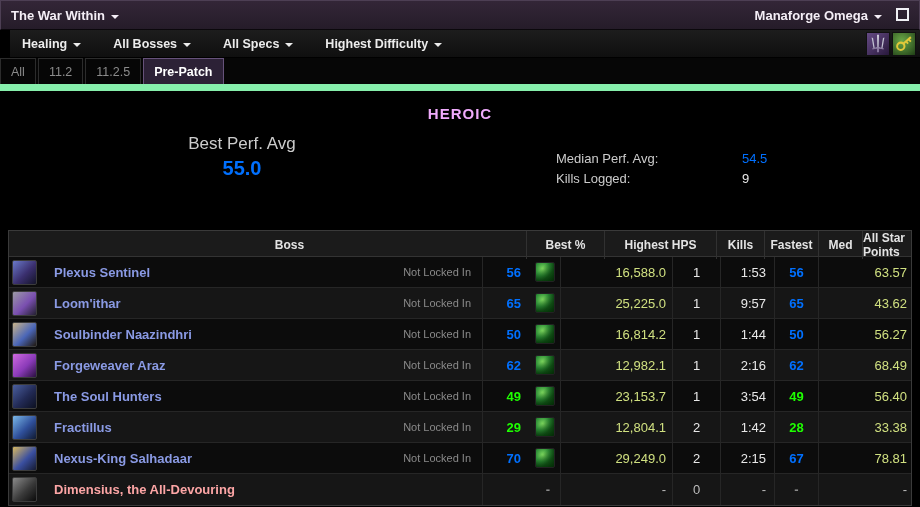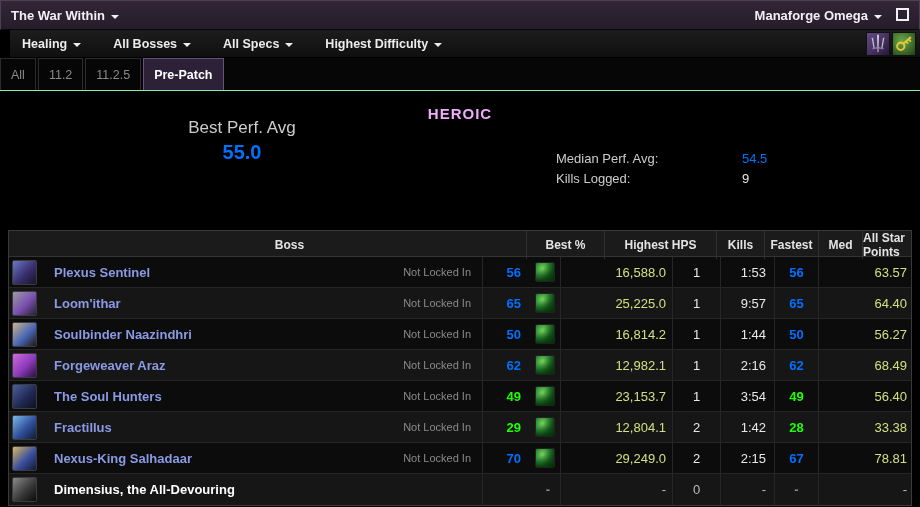--- a/index.html
+++ b/index.html
@@ -20,30 +20,30 @@
 
   
   .filter-bar { height:28px; background:linear-gradient(#1d1d1d,#0f0f0f);
     border-bottom:1px solid #000; display:flex; align-items:center; padding:0 4px 0 12px;margin-left:10px; }
   .filter-items { display:flex; gap:32px; align-items:center; flex:1; }
   .filter-item { color:#ececec; font-size:12.5px; font-weight:bold; cursor:pointer; }
   .fb-icons { display:flex; gap:2px; align-items:center; }
   .fb-icon { width:24px; height:24px; border:1px solid #101010; display:block; }
 
   
-  .tab-strip { height:33px; display:flex; border-bottom:1px solid #86efac; background:#060606; }
+  .tab-strip { height:33px; display:flex; border-bottom:7px solid #86efac; background:#060606; }
   .tab { padding:0 10px; display:flex; align-items:center; font-size:12.5px; color:#8b8b8b;
     border:1px solid #2c2c2c; border-bottom:none; margin-right:2px; cursor:pointer; }
   .tab.active { background:#2c2136; border-color:#66527a; color:#fff; font-weight:bold; }
 
   
   .summary { position:relative; height:139px; background:#000; }
   .difficulty { text-align:center; padding-top:14px; font-size:15px; font-weight:bold;
     color:#f0abfc; letter-spacing:1px; }
-  .best-block { position:absolute; left:150px; top:27px; width:184px; text-align:center; }
+  .best-block { position:absolute; left:150px; top:43px; width:184px; text-align:center; }
   .best-label { color:#cccccc; font-size:17px; }
   .best-value { font-size:20px; font-weight:bold; margin-top:3px; }
   .stats-block { position:absolute; left:556px; top:60px; display:grid;
     grid-template-columns:178px auto; row-gap:5px; column-gap:8px; font-size:13px; }
   .stat-label { color:#cccccc; text-align:left; }
   .stat-value { text-align:left; }
 
   
   .rank-table { margin-left:8px; width:904px; border:1px solid #3a3a3a; background:#0c0c0c; }
   .thead, .trow { display:grid; grid-template-columns:474px 78px 112px 48px 54px 44px 1fr; }
@@ -67,21 +67,21 @@
   .spec-icon { width:20px; height:20px; margin-left:6px; border:1px solid #222; border-radius:2px;
     background:
       linear-gradient(135deg, rgba(0,0,0,0) 30%, rgba(0,40,0,.55) 70%),
       radial-gradient(circle at 38% 32%, #7fd95f 0%, #2f9038 42%, #11511a 75%, #062a0b 100%); }
   .c-hps { justify-content:flex-end; padding-right:6px; color:#d0e080; }
   .c-kills { justify-content:center; }
   .c-fastest { justify-content:flex-end; padding-right:8px; }
   .c-med { justify-content:center; font-weight:bold; }
   .c-asp { justify-content:flex-end; padding-right:4px; color:#d0e080; }
 
-  .trow.ghost .boss-name { color:#ffffff; }
+  .trow.ghost .boss-name { color:#fca5a5; }
   .trow.ghost .c-hps, .trow.ghost .c-asp { color:#8a8a8a; }
   .trow.ghost .cell { color:#bdbdbd; }
   .trow.ghost .c-best { color:#8a8a8a; padding-right:10px; }
 </style>
 </head>
 <body>
 
 <div class="title-bar">
   <div class="tb-group">
     <div class="tb-drop">
@@ -208,21 +208,21 @@
       <span class="not-locked">Not Locked In</span>
     </div>
     <div class="cell c-best">
       <span class="best-val" style="color: rgb(0, 112, 255);">65</span>
       <span class="spec-icon"></span>
     </div>
     <div class="cell c-hps">25,225.0</div>
     <div class="cell c-kills">1</div>
     <div class="cell c-fastest">9:57</div>
     <div class="cell c-med" style="color: rgb(0, 112, 255);">65</div>
-    <div class="cell c-asp">64.40</div>
+    <div class="cell c-asp">43.62</div>
   </div>
 
   <div class="trow">
     <div class="cell c-boss">
       <span class="boss-icon" style="background: linear-gradient(135deg, rgb(201, 180, 138), rgb(74, 102, 184) 55%, rgb(32, 24, 15));"></span>
       <a class="boss-name">Soulbinder Naazindhri</a>
       <span class="not-locked">Not Locked In</span>
     </div>
     <div class="cell c-best">
       <span class="best-val" style="color: rgb(0, 112, 255);">50</span>

